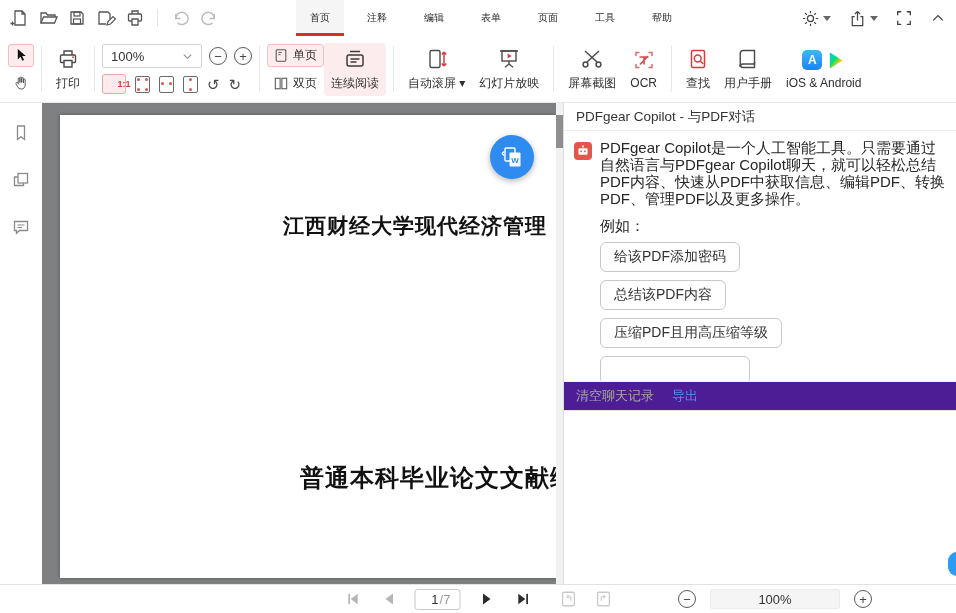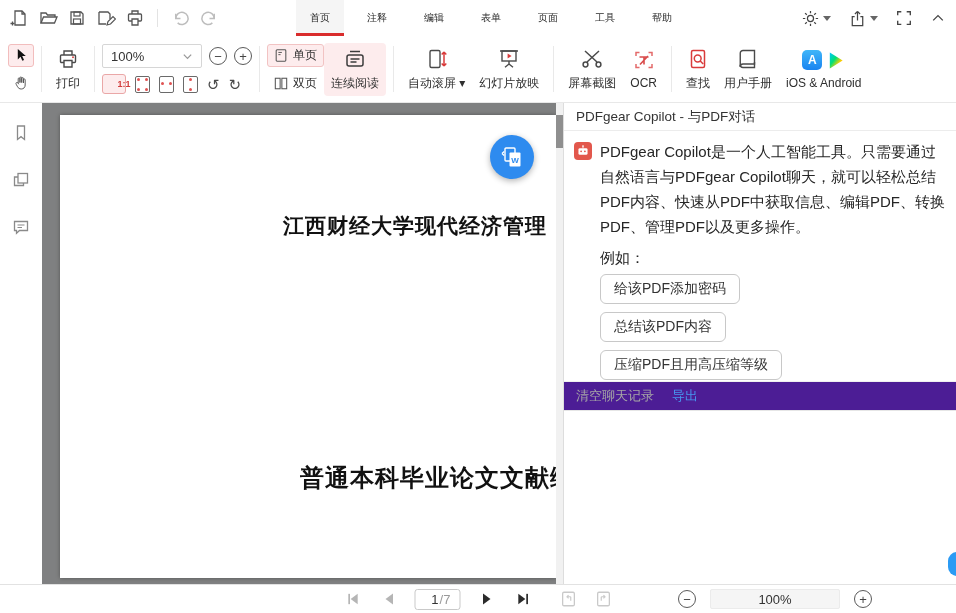--- a/index.html
+++ b/index.html
@@ -74,21 +74,21 @@
   .copilot { position:relative; width:452px; height:100%; background:#fff; border-left:1px solid #ddd; flex:none;
              display:flex; flex-direction:column; }
   .cp-header { height:28px; border-bottom:1px solid #ececec; display:flex; align-items:center; padding:0 12px; flex:none; }
   .cp-title { font-size:13.5px; color:#333; flex:1; }
   .cp-hbtn { width:22px; height:22px; display:flex; align-items:center; justify-content:center; cursor:pointer; }
   .cp-close { font-size:18px; color:#555; }
   .cp-messages { position:relative; height:250px; overflow:hidden; padding:8px 6px 0 10px; flex:none; }
   .msg-row { display:flex; gap:8px; }
   .bot-avatar { width:18px; height:18px; border-radius:4px; background:#e2574c; flex:none; margin-top:3px;
                 display:flex; align-items:center; justify-content:center; }
-  .msg-text { font-size:15px; line-height:25px; color:#262626; width:350px; }
+  .msg-text { font-size:15px; line-height:17px; color:#262626; width:350px; }
   .example { font-size:15px; color:#262626; margin:10px 0 6px 26px; }
   .chips { display:flex; flex-direction:column; align-items:flex-start; gap:8px; margin-left:26px; }
   .sug-chip { border:1px solid #c8c8c8; border-radius:6px; padding:5px 13px; font-size:14px; color:#333;
               background:#fff; cursor:pointer; white-space:nowrap; }
   .sug-chip.partial { height:28px; width:150px; }
   .cp-scroll-thumb { position:absolute; right:1px; top:8px; width:4px; height:195px; background:#dcdcdc; border-radius:2px; }
   .cp-footer { height:30px; background:#4c1d95; border-top:1px solid #f0f0f0; border-bottom:1px solid #e6e6e6;
                display:flex; align-items:center; gap:18px; padding:10px 12px; flex:none; }
   .cp-clear { font-size:13px; color:#a6a6a6; cursor:pointer; }
   .cp-export { font-size:13px; color:#4796f0; cursor:pointer; }

